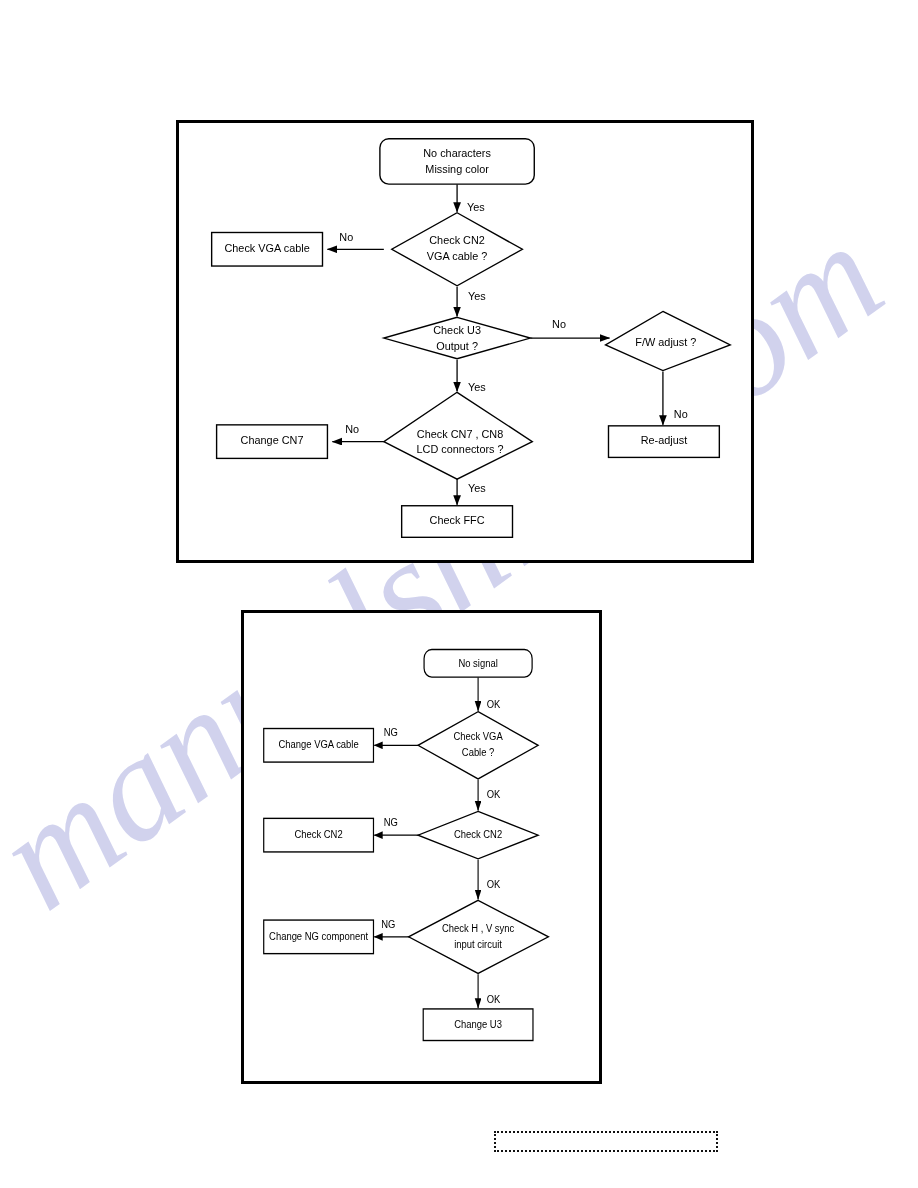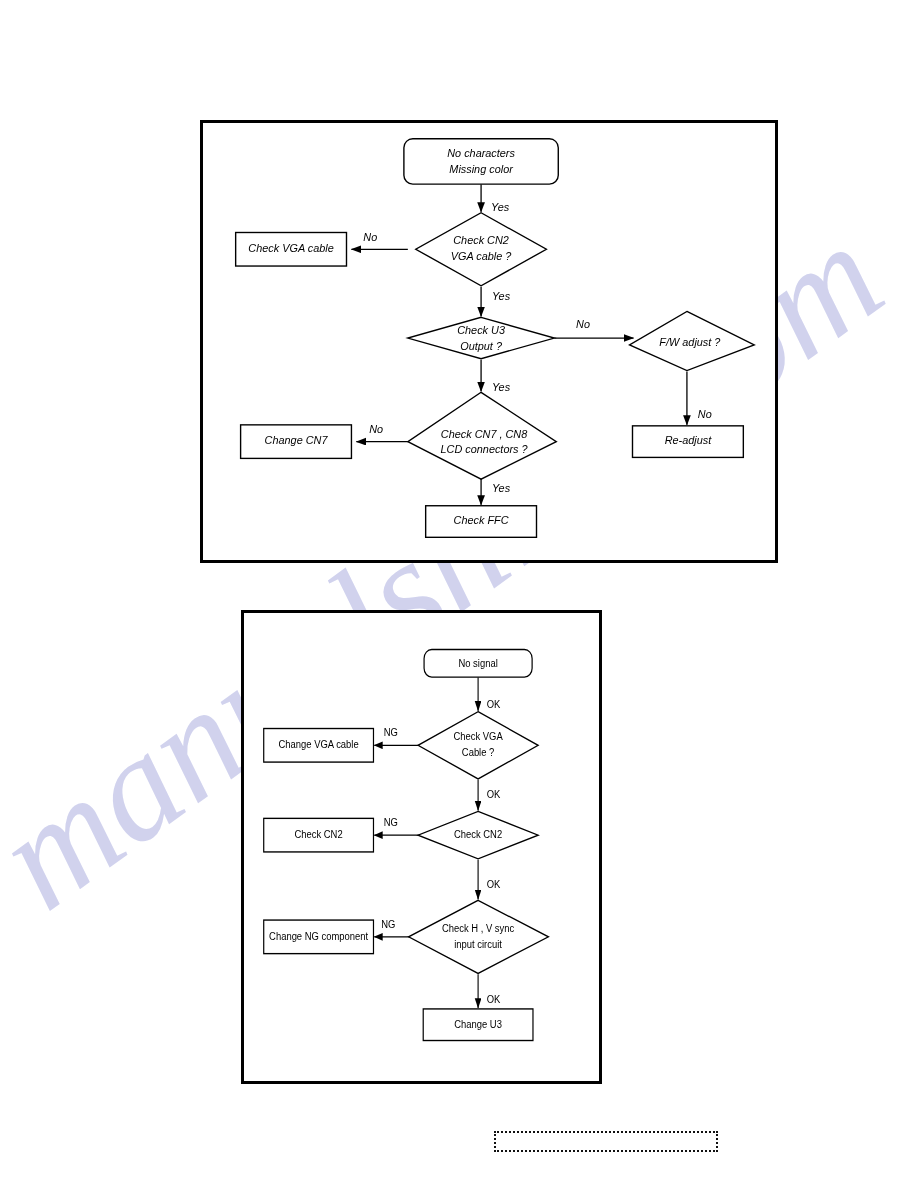--- a/index.html
+++ b/index.html
@@ -32,21 +32,21 @@
   }
 
   
   .diagram-frame {
     position: absolute;
     background: #ffffff;
     border: 3px solid #000000;
     box-sizing: border-box;
     z-index: 2;
   }
-  #diagram-1 { left: 200px; top: 120px;  width: 578px; height: 443px; font-style: italic; }
+  #diagram-1 { left: 176px; top: 120px;  width: 578px; height: 443px; }
   #diagram-2 { left: 241px; top: 610px;  width: 361px; height: 474px; text-align: center; }
 
   .flow-svg {
     position: absolute;
     left: 0; top: 0;
     width: 100%;
     height: 100%;
     display: block;
   }
 

